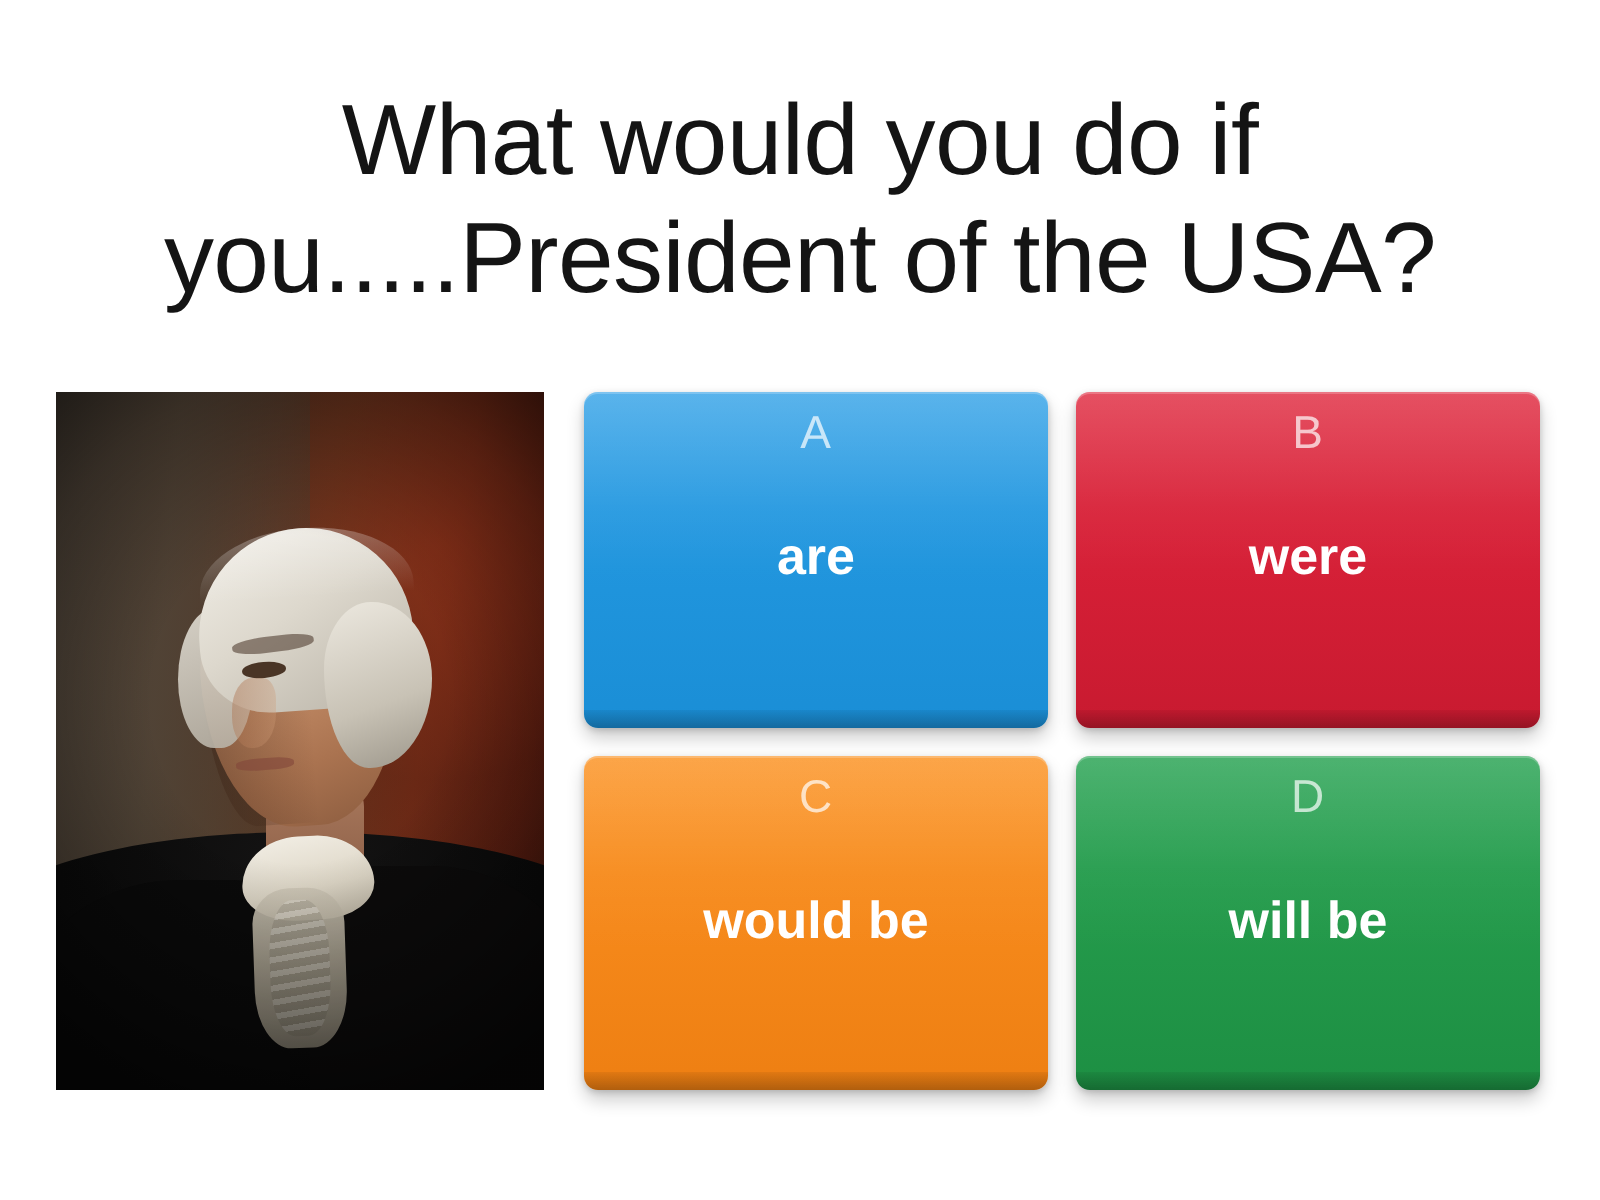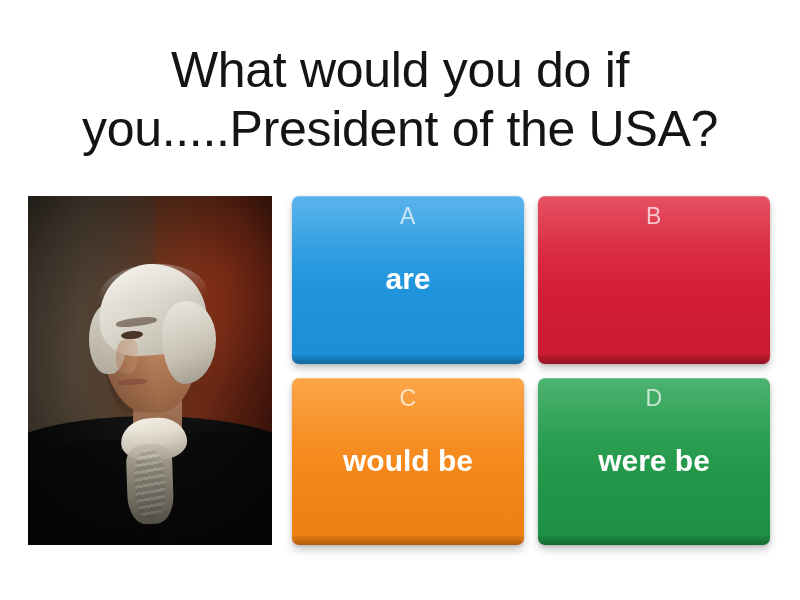--- a/index.html
+++ b/index.html
@@ -261,21 +261,21 @@
 
   .card-text {
     position: relative;
     z-index: 2;
     flex: 1;
     width: 100%;
     display: flex;
     align-items: center;
     justify-content: center;
     padding: 0 8px 34px;
-    font-size: 30px;
+    font-size: 26px;
     font-weight: 700;
     color: #ffffff;
     line-height: 1.1;
     text-align: left;
     word-break: break-word;
   }
 
   
   .card-a { background: linear-gradient(180deg, #3aa5e8 0%, #2095dd 52%, #1a8ed6 100%); }
   .card-b { background: linear-gradient(180deg, #e02f44 0%, #d51f36 52%, #c81a30 100%); }
@@ -317,26 +317,27 @@
 
   <div class="answer-grid">
 
     <div class="answer-card card-a">
       <div class="card-letter">A</div>
       <div class="card-text">are</div>
     </div>
 
     <div class="answer-card card-b">
       <div class="card-letter">B</div>
+      <div class="card-text">were</div>
     </div>
 
     <div class="answer-card card-c">
       <div class="card-letter">C</div>
       <div class="card-text">would be</div>
     </div>
 
     <div class="answer-card card-d">
       <div class="card-letter">D</div>
-      <div class="card-text">were be</div>
+      <div class="card-text">will be</div>
     </div>
 
   </div>
 </div>
 
 </body></html>

